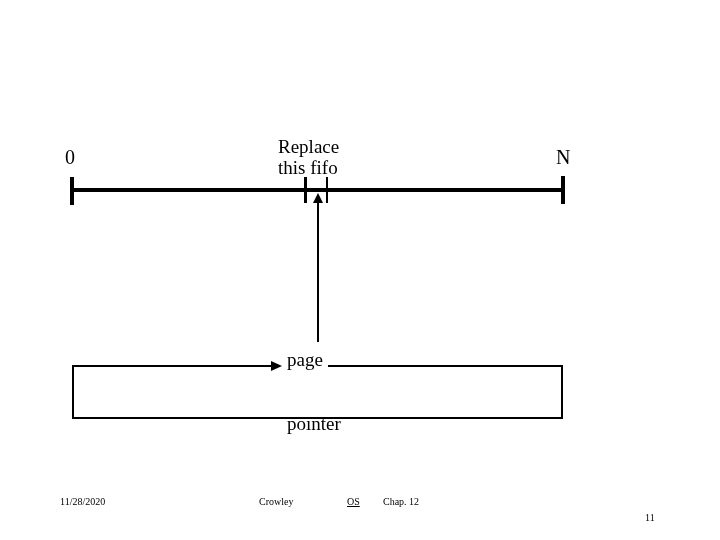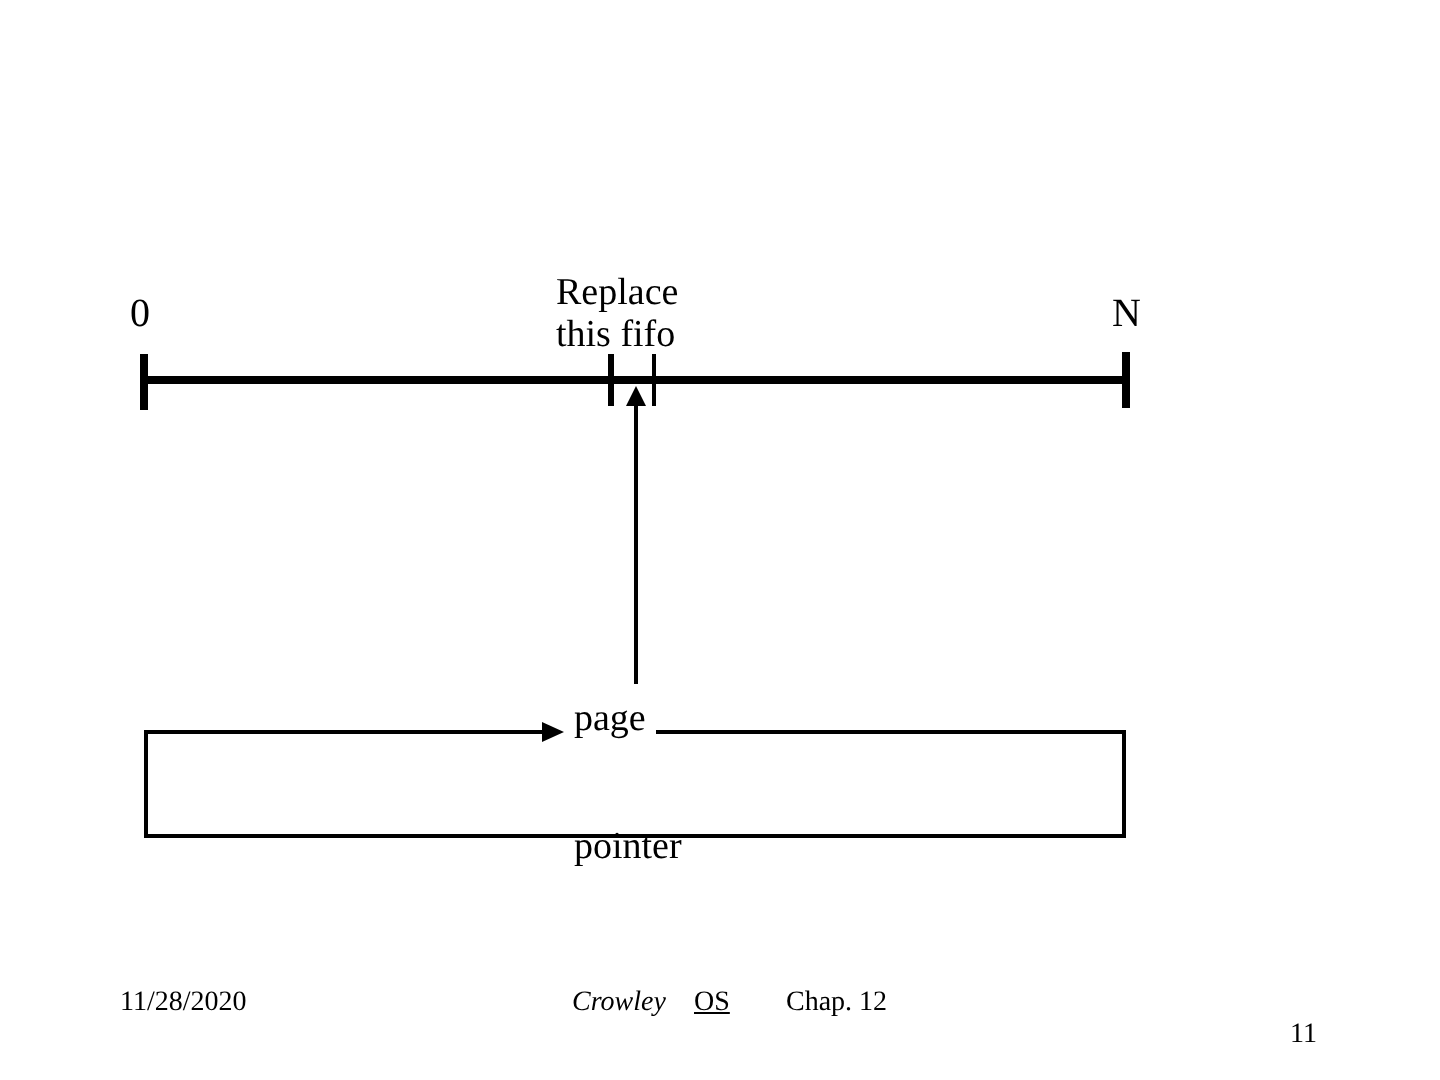--- a/index.html
+++ b/index.html
@@ -65,28 +65,28 @@
 
   .label-zero     { left: 65px;  top: 147px; font-size: 20px; }
   .label-n        { left: 556px; top: 147px; font-size: 20px; }
   .label-replace  { left: 278px; top: 120px; margin-top: 16px; }
   .label-frames   { left: 576px; top: 167px; }
   .label-fifo     { left: 287px; top: 349px; }
   .label-pointer  { left: 287px; top: 372px; margin-top: 41px; }
 
   .footer-item {
     top: 494px;
-    font-size: 14px;
+    font-size: 10px;
     line-height: 16px;
     white-space: nowrap;
   }
   .footer-date    { left: 60px; }
-  .footer-author  { left: 286px; font-style: italic; }
+  .footer-author  { left: 259px; }
   .footer-course  { left: 347px; text-decoration: underline; }
-  .footer-chapter { left: 393px; }
+  .footer-chapter { left: 383px; }
   .footer-page    { left: 645px; margin-top: 16px; }
 </style>
 </head>
 <body>
 
 <div class="slide">
 
 
   <div class="abs diagram-label label-zero">0</div>
   <div class="abs diagram-label label-n">N</div>

